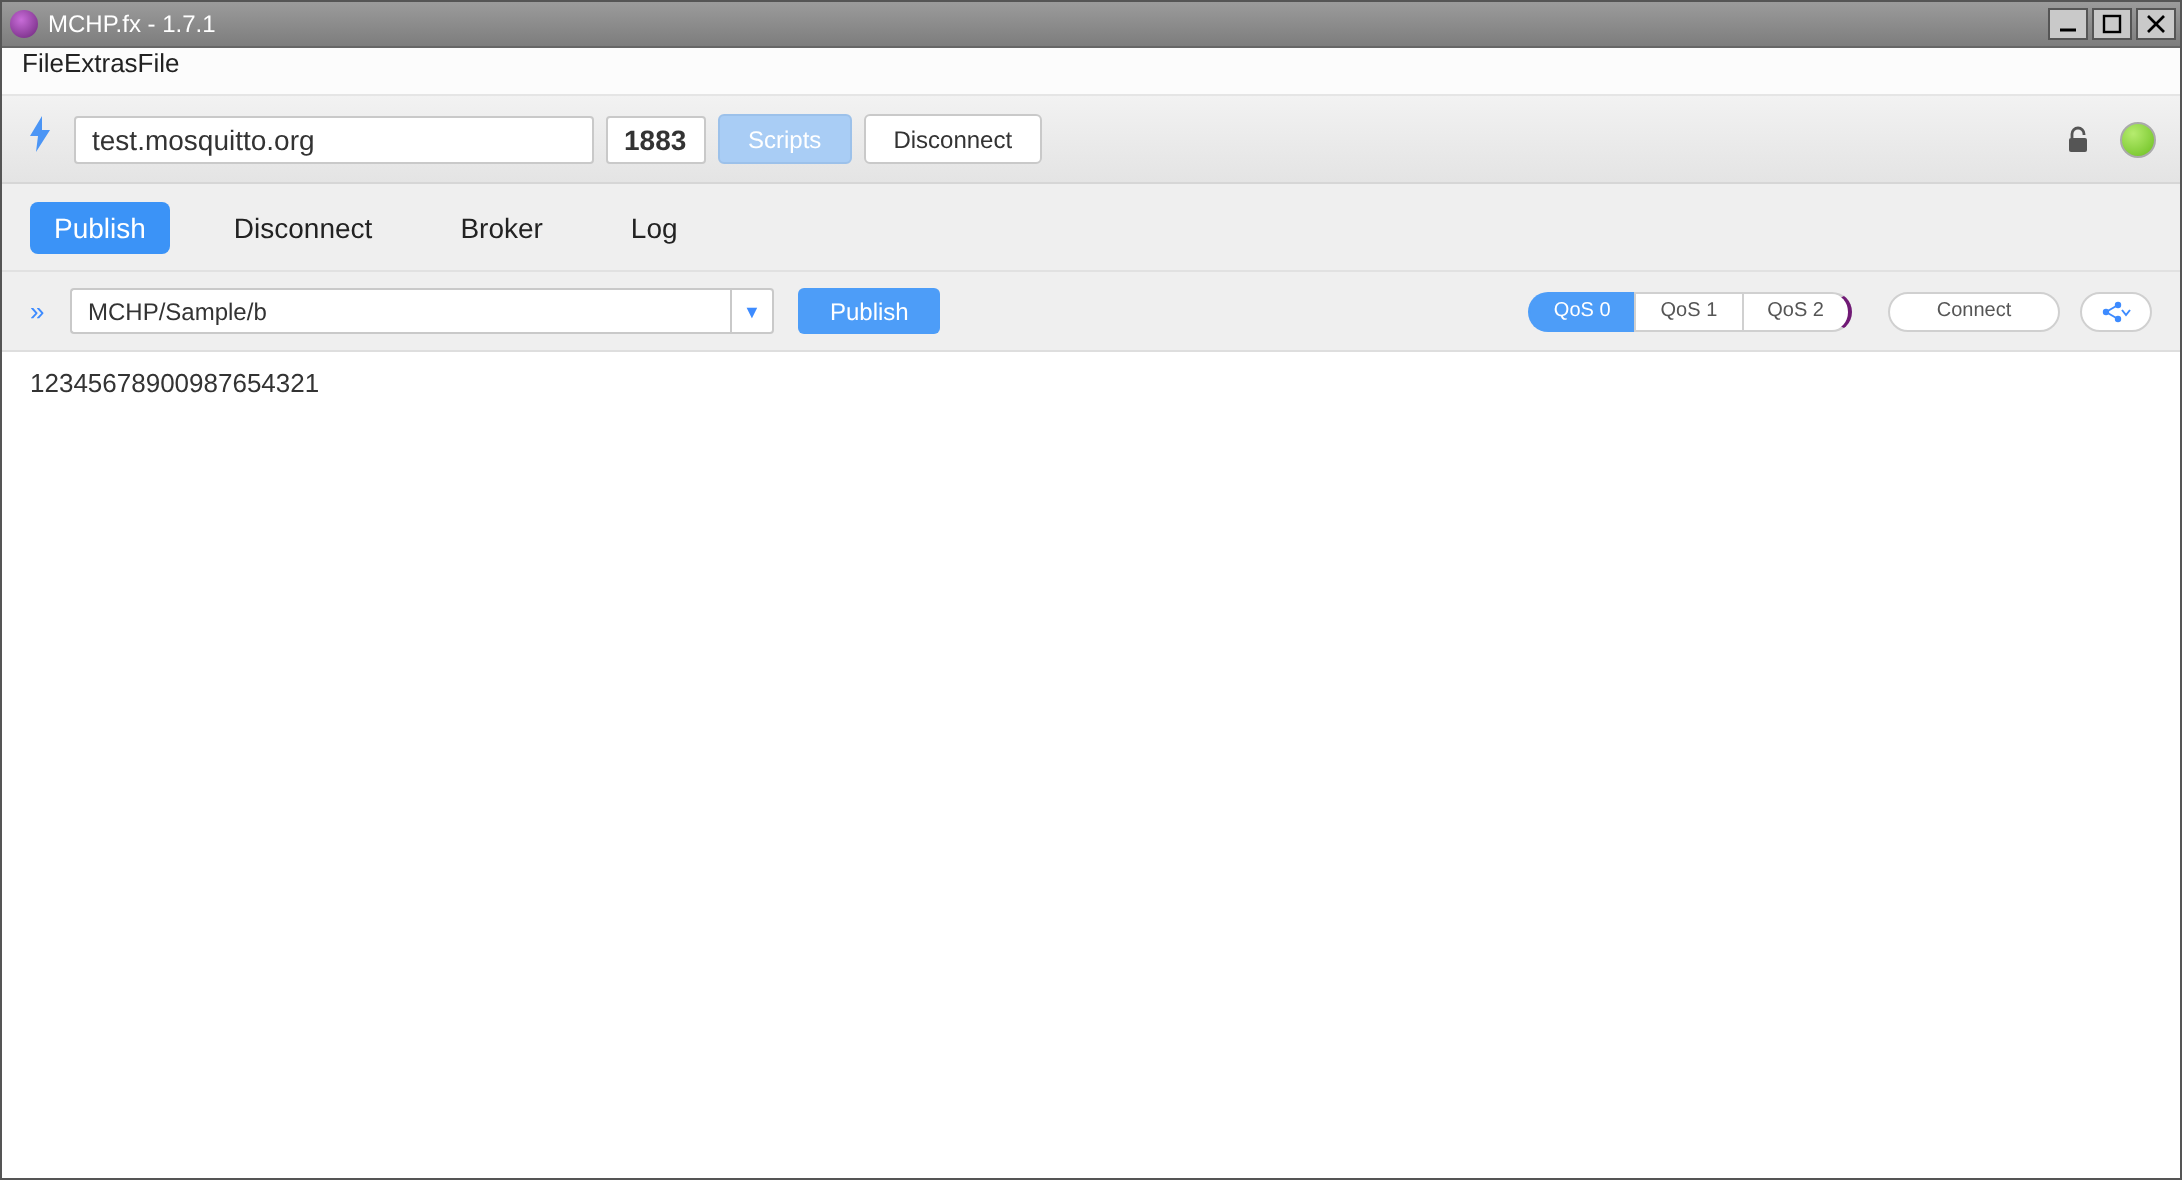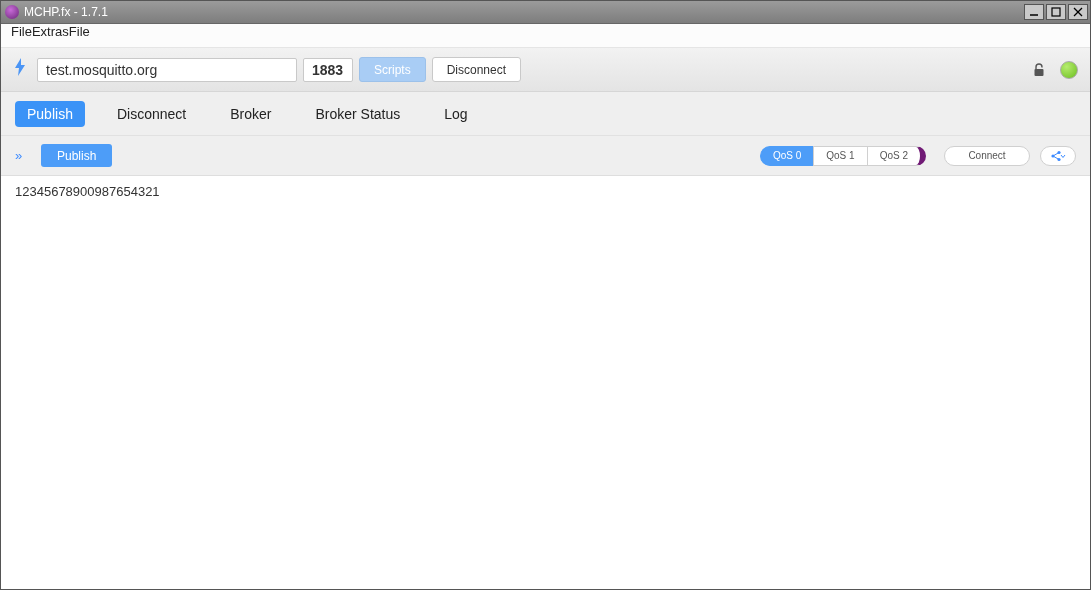--- a/index.html
+++ b/index.html
@@ -41,21 +41,21 @@
   .topicin { width:330px; height:23px; border:1px solid #c9c9c9; border-right:none; border-radius:2px 0 0 2px; padding:0 8px; font-size:12px; color:#333;}
   .topicdd { width:22px; height:23px; border:1px solid #c9c9c9; border-radius:0 2px 2px 0; background:#fff; display:flex; align-items:center; justify-content:center; color:#3d8bff; font-size:9px;}
   .pubbtn { height:23px; padding:0 16px; background:#4d9df8; color:#fff; border-radius:3px; font-size:12px; display:flex; align-items:center; margin-left:6px;}
   .pubrow .spacer { flex:1; }
   .pill { height:20px; padding:0 12px; border-radius:10px; font-size:10px; display:flex; align-items:center; border:1px solid #d0d0d0; background:#fff; color:#555;}
   .pill.active { background:#4d9df8; color:#fff; border-color:#4d9df8;}
   .pill.retained { width:86px; justify-content:center; margin-left:12px;}
   .sharebtn { width:36px; height:20px; border-radius:10px; border:1px solid #d0d0d0; background:#fff; display:flex; align-items:center; justify-content:center; color:#3d8bff; font-size:11px; margin-left:4px;}
   .qosgroup .pill { border-radius:0; border-right:none;}
   .qosgroup .pill:first-child { border-radius:10px 0 0 10px;}
-  .qosgroup .pill:last-child { border-radius:0 10px 10px 0; border-right:6px solid #701a75;}
+  .qosgroup .pill:last-child { border-radius:0 10px 10px 0; border-right:2px solid #701a75;}
   .qosgroup { display:flex; }
   
   
   .payload { padding:8px 14px; font-size:13px; color:#333; font-family: "Segoe UI", sans-serif; background:#fff; height: calc(590px - 23px - 24px - 44px - 44px - 40px - 2px); border:none; width:100%; resize:none; outline:none;}
 </style>
 </head>
 <body>
 
 
 
@@ -109,27 +109,30 @@
       </svg>
   </span>
   <span class="statusdot"></span>
 </div>
 
 
 <div class="tabbar">
   <div class="tab active">Publish</div>
   <div class="tab">Disconnect</div>
   <div class="tab">Broker</div>
-  <div class="tab">Broker Status</div>
   <div class="tab">Log</div>
 </div>
 
 
 <div class="pubrow">
   <span class="chev">»</span>
+  <div class="topicwrap">
+    <input class="topicin" value="MCHP/Sample/b" style="">
+    <div class="topicdd">▼</div>
+  </div>
   <div class="pubbtn">Publish</div>
   <div class="spacer"></div>
   <div class="qosgroup">
     <div class="pill active">QoS 0</div>
     <div class="pill">QoS 1</div>
     <div class="pill">QoS 2</div>
   </div>
   <div class="pill retained">Connect</div>
   <div class="sharebtn">
     <svg width="16" height="12" viewBox="0 0 16 12">

